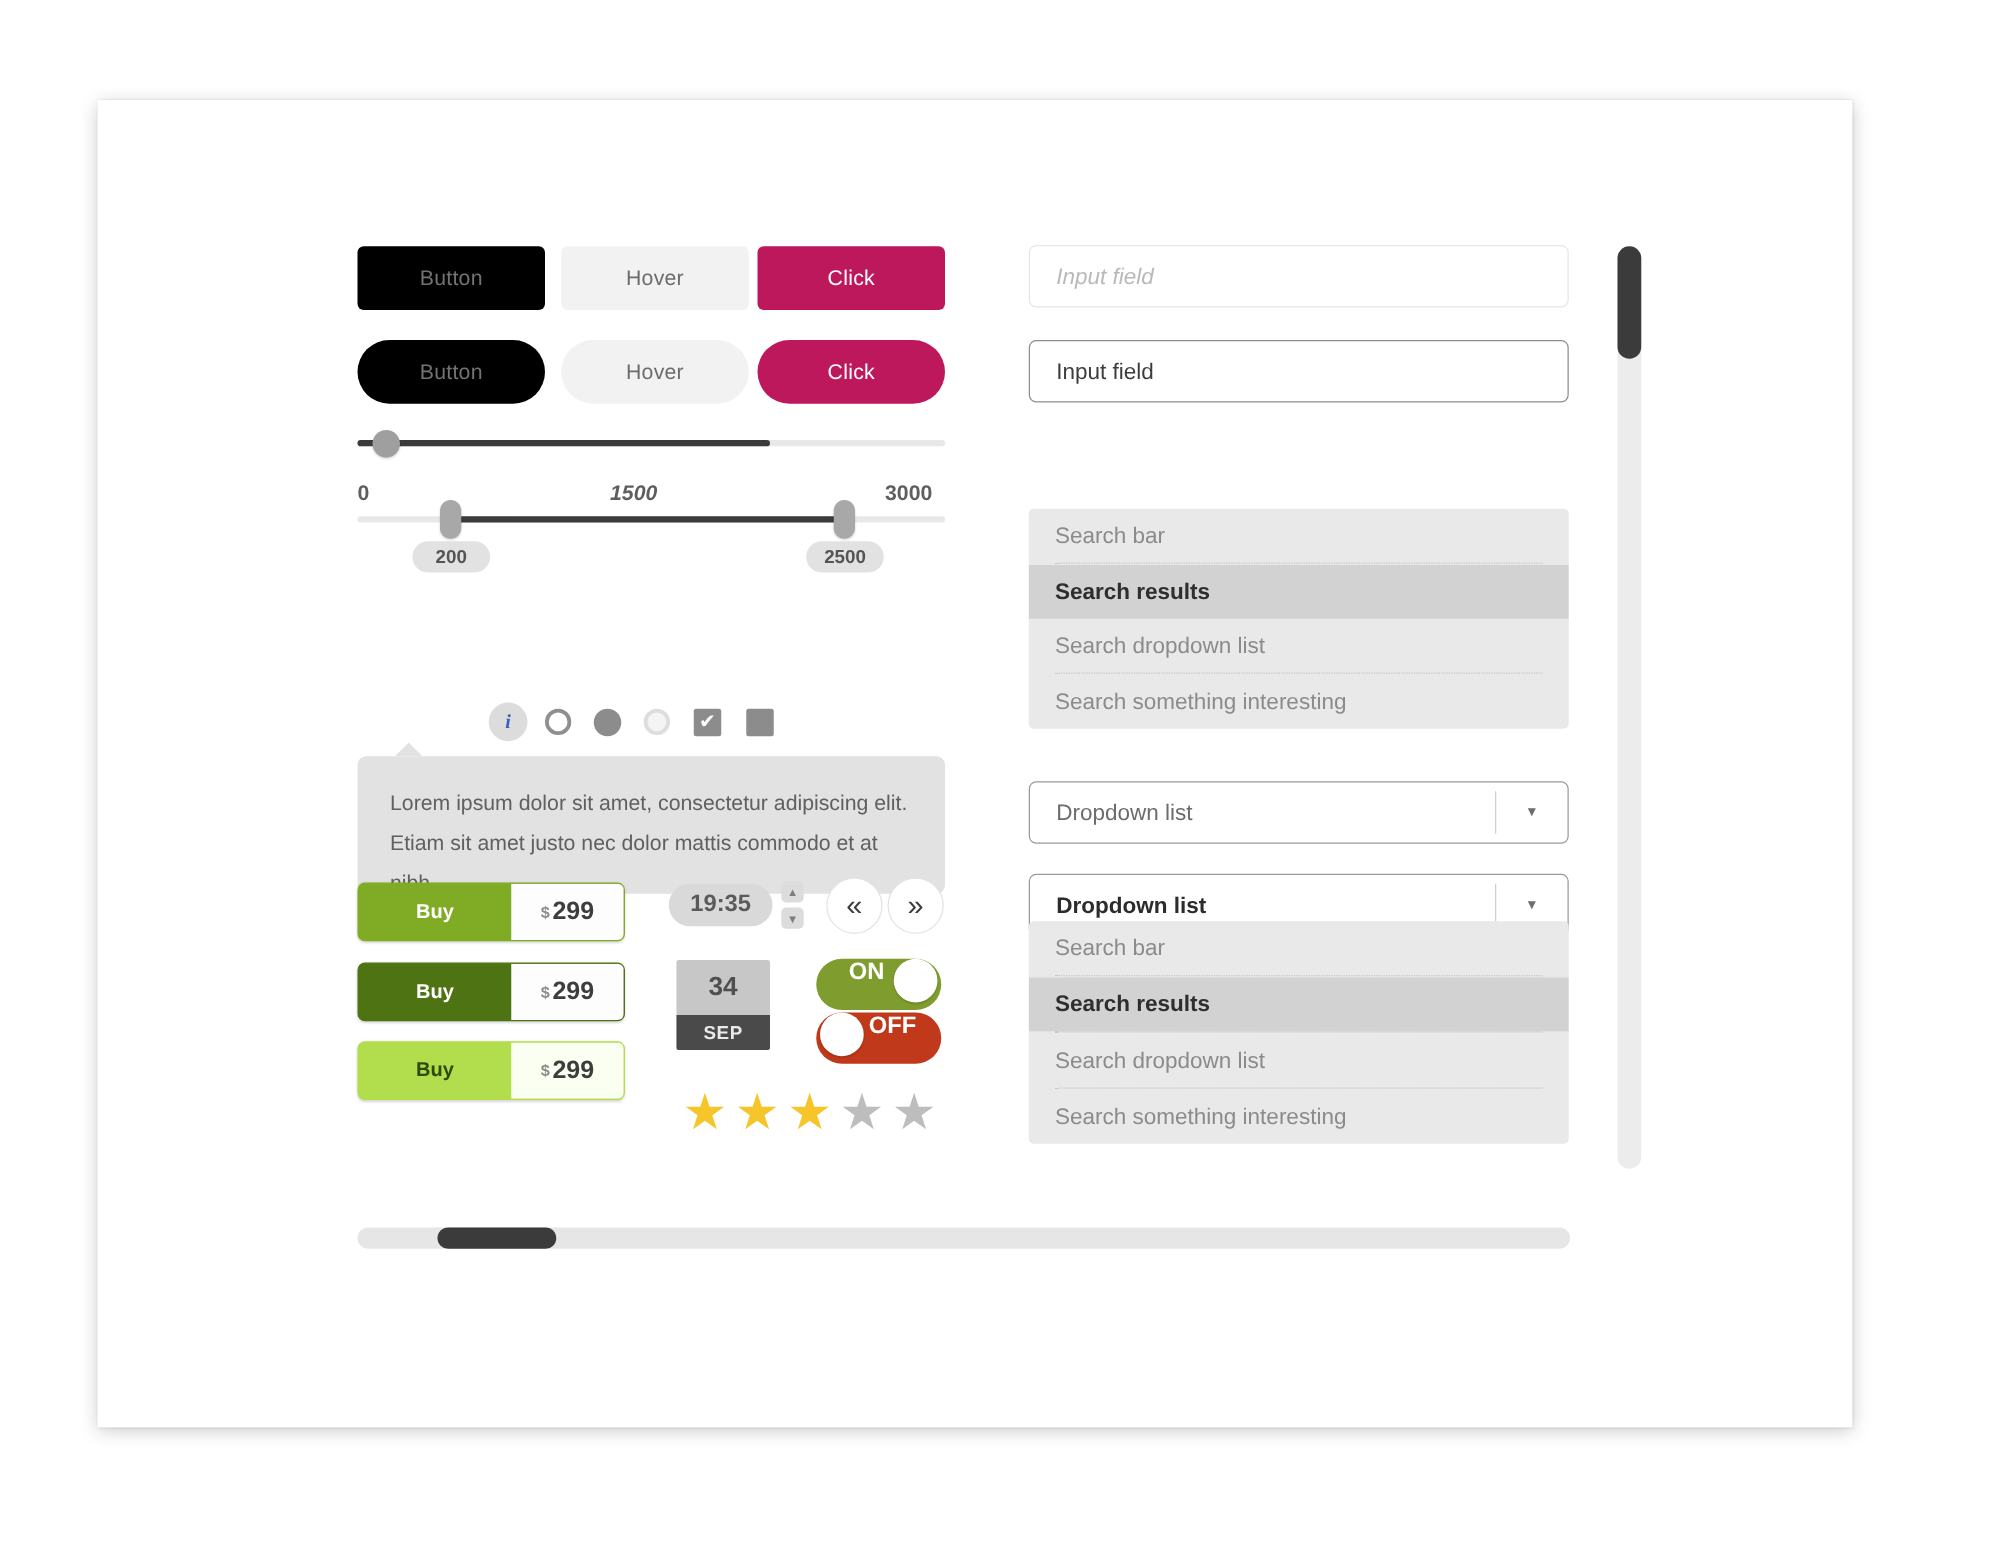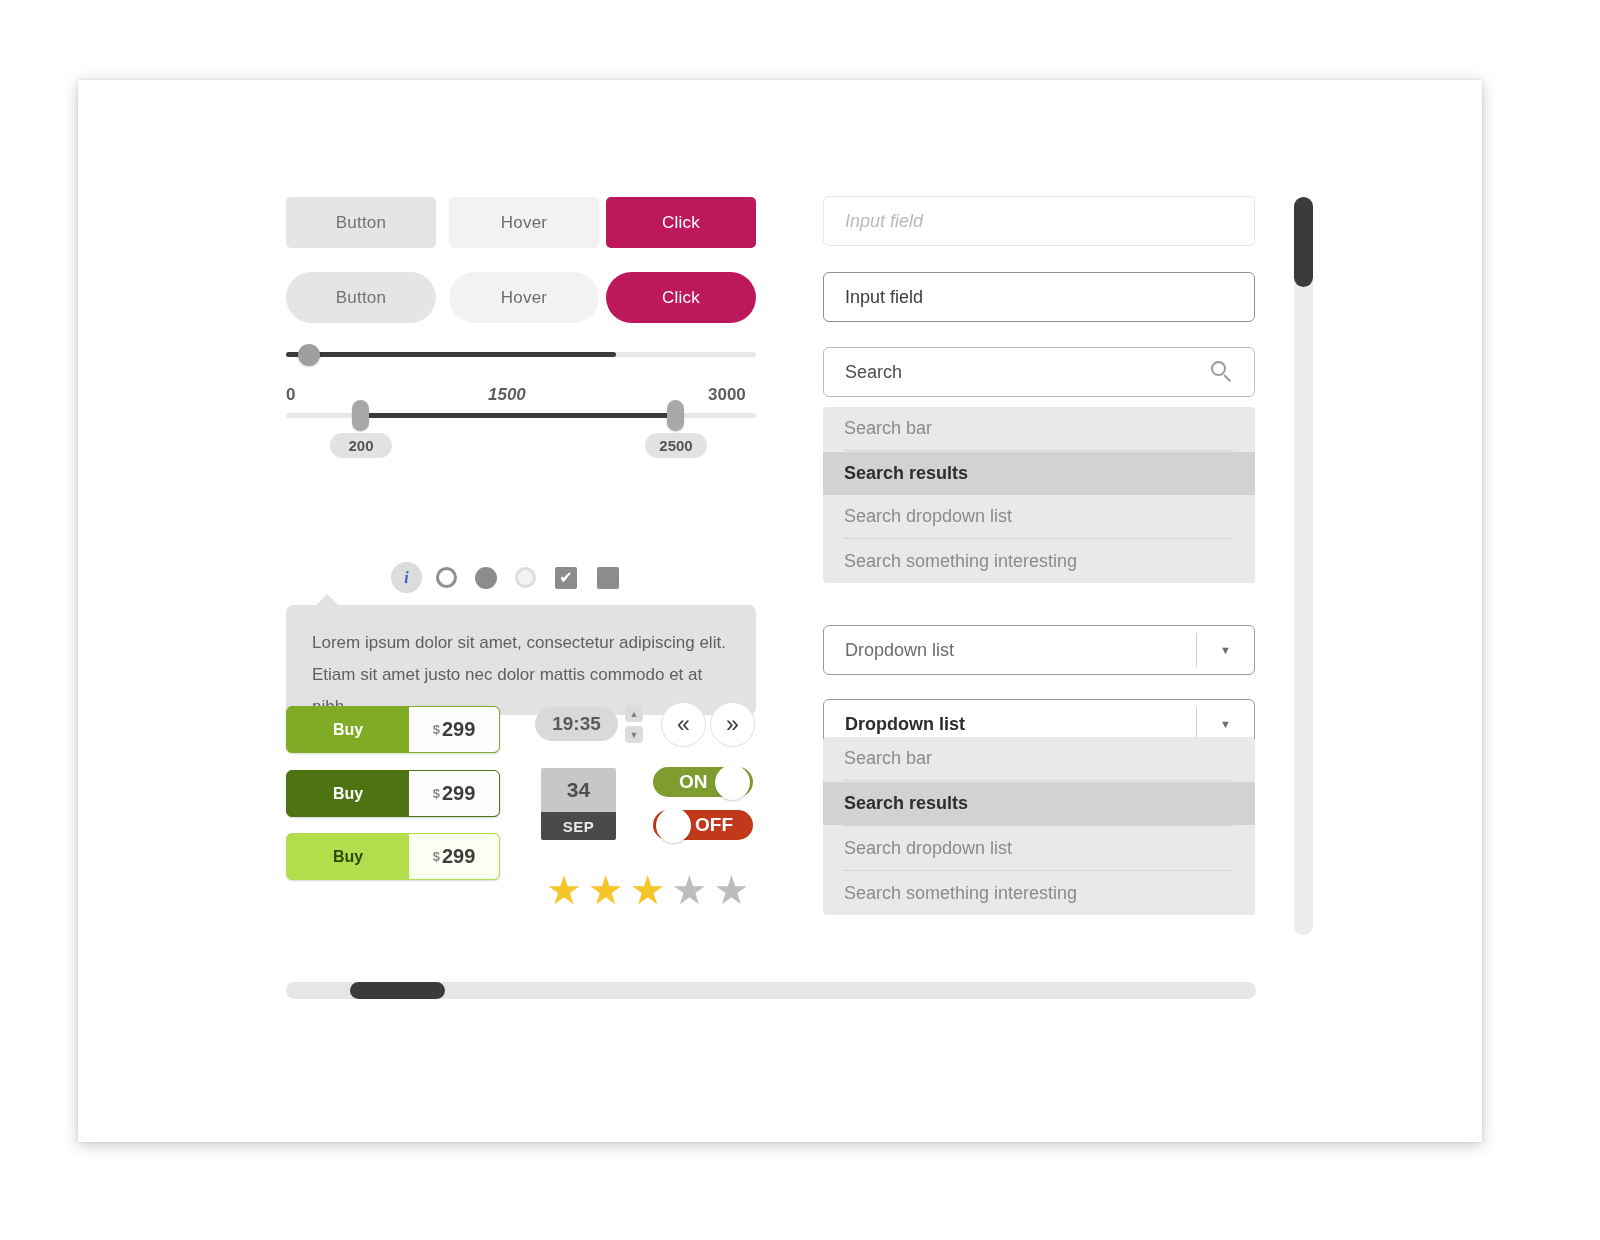--- a/index.html
+++ b/index.html
@@ -16,21 +16,21 @@
   }
 
   
   .btn{
     position:absolute;display:flex;align-items:center;justify-content:center;
     font-size:17px;color:#6e6e6e;letter-spacing:.2px;
     background:#efefef;border:none;cursor:pointer;
   }
   .btn.rect{border-radius:5px;}
   .btn.pill{border-radius:26px;}
-  .btn.light{background:#e5e5e5;color:#737373;}
+  .btn.light{background:#000000;color:#737373;}
   .btn.lighter{background:#f2f2f2;color:#6d6d6d;}
   .btn.dark{background:#be185d;color:#ffffff;}
 
   
   .track{position:absolute;height:5px;border-radius:3px;background:#e8e8e8;}
   .track-fill{position:absolute;height:5px;border-radius:3px;background:#3b3b3b;}
   .knob-round{
     position:absolute;width:22px;height:22px;border-radius:50%;
     background:#9f9f9f;box-shadow:0 1px 2px rgba(0,0,0,.18);
   }
@@ -101,21 +101,21 @@
   }
 
   
   .datebox{position:absolute;width:75px;height:72px;border-radius:2px;overflow:hidden;}
   .datebox .d{height:44px;background:#c7c7c7;display:flex;align-items:center;justify-content:center;
     font-size:21px;font-weight:bold;color:#4f4f4f;}
   .datebox .m{height:28px;background:#4a4a4a;display:flex;align-items:center;justify-content:center;
     font-size:15px;font-weight:bold;color:#e9e9e9;letter-spacing:.5px;}
 
   
-  .toggle{position:absolute;width:100px;height:30px;border-radius:21px;display:flex;align-items:center;}
+  .toggle{position:absolute;width:100px;height:41px;border-radius:21px;display:flex;align-items:flex-start;}
   .toggle .tl{font-size:19px;font-weight:bold;color:#fff;}
   .toggle .tk{width:35px;height:35px;border-radius:50%;background:#fff;box-shadow:0 1px 2px rgba(0,0,0,.2);}
   .toggle.on{justify-content:flex-end;padding-right:3px;box-sizing:border-box;}
   .toggle.on .tl{position:absolute;left:26px;}
   .toggle.off{justify-content:flex-start;padding-left:3px;box-sizing:border-box;}
   .toggle.off .tl{position:absolute;right:20px;}
 
   
   .stars{position:absolute;display:flex;gap:6px;font-size:40px;line-height:1;}
 
@@ -250,27 +250,20 @@
     <span style="color:#f5c52a">★</span>
     <span style="color:#f5c52a">★</span>
     <span style="color:#bdbdbd">★</span>
     <span style="color:#bdbdbd">★</span>
   </div>
 
   <div class="field faint" style="left:745px;top:116px;">Input field</div>
 
   <div class="field solid" style="left:745px;top:192px;">Input field</div>
 
-  <div class="field srch" style="left:745px;top:267px;">
-    <span>Search</span>
-    <span class="sicon">
-        <i></i>
-        <b></b>
-      </span>
-  </div>
 
   <div class="listpanel" style="left:745px;top:327px;">
     <div class="litem">Search bar</div>
     <div class="divider"></div>
     <div class="litem sel">Search results</div>
     <div class="litem">Search dropdown list</div>
     <div class="divider"></div>
     <div class="litem">Search something interesting</div>
   </div>
 

